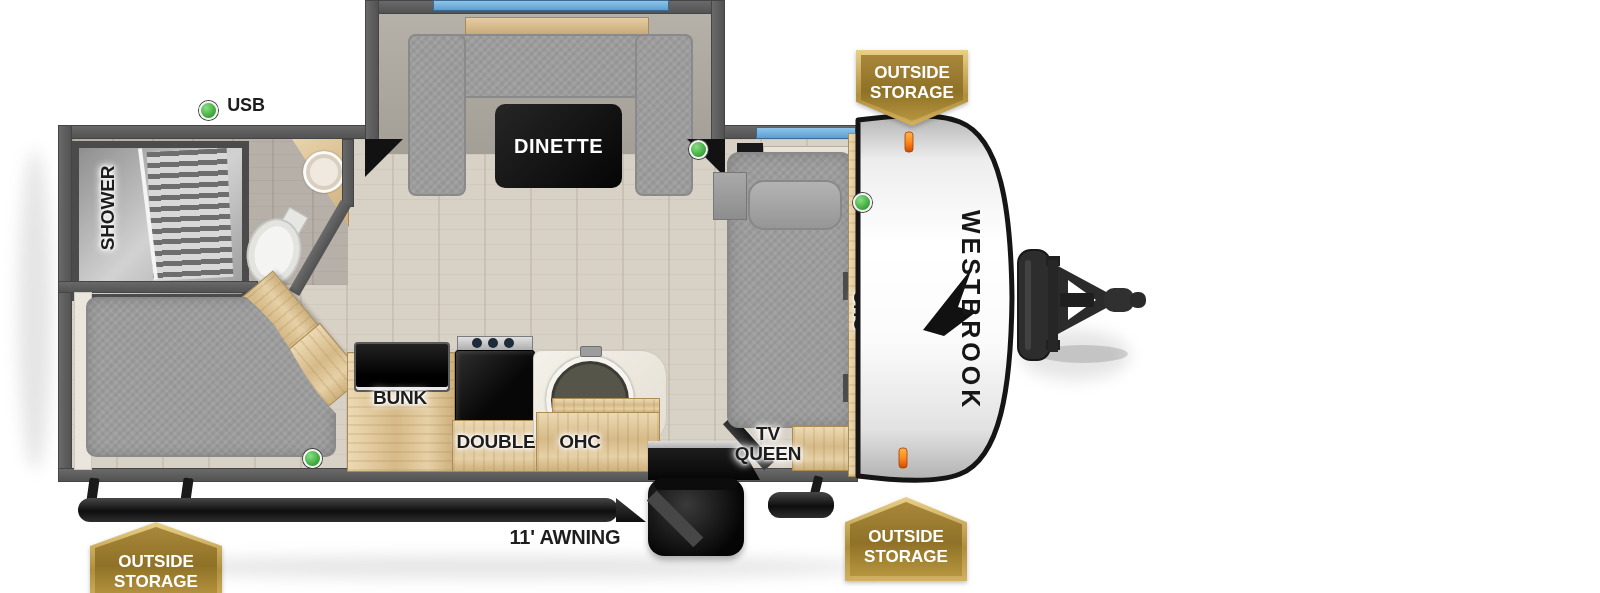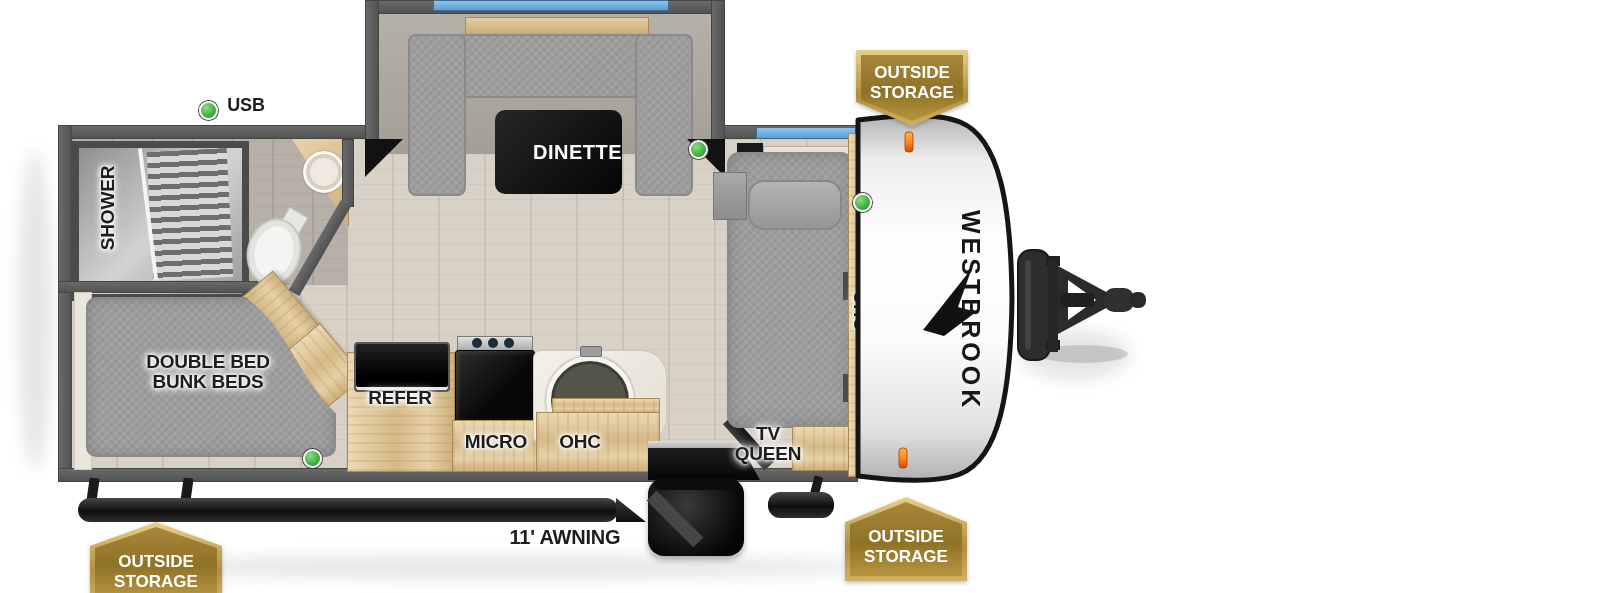--- a/index.html
+++ b/index.html
@@ -79,34 +79,30 @@
 
   <div class="wall" style="left:58px;top:281px;width:200px;height:12px;"></div>
   <div class="wallv" style="left:342px;top:139px;width:12px;height:68px;"></div>
   <div class="abs" style="left:314px;top:196px;width:12px;height:104px;background:linear-gradient(90deg,#6b6b6b,#515151);transform:rotate(30deg);"></div>
 
   <div class="wood abs" style="left:258px;top:276px;width:60px;height:122px;transform:rotate(-40deg);box-shadow:2px 2px 4px rgba(0,0,0,.25);"></div>
   <div class="woodh abs" style="left:300px;top:330px;width:46px;height:68px;transform:rotate(-40deg);"></div>
 
   <div class="abs" style="left:74px;top:292px;width:16px;height:176px;background:#eae5dd;border:1px solid #cfc8bc;"></div>
   <div class="fabric abs" style="left:86px;top:297px;width:250px;height:160px;border-radius:10px;box-shadow:inset 0 0 0 2px #8a8a8a, inset 0 0 14px rgba(0,0,0,.2);clip-path:polygon(0 0,64% 0,69% 7%,75% 17%,81% 31%,87% 47%,93% 61%,100% 73%,100% 100%,0 100%);"></div>
-  <div class="lbl" style="left:118px;top:352px;width:180px;">
-    <span>DOUBLE BED</span>
-    <span>BUNK BEDS</span>
-  </div>
 
   <div class="wood abs" style="left:347px;top:352px;width:106px;height:118px;"></div>
   <div class="abs" style="left:354px;top:342px;width:92px;height:46px;background:linear-gradient(180deg,#222,#000 70%);border:2px solid #5a5a5a;border-radius:4px;box-shadow:inset 0 -3px 0 #e8e8e8;"></div>
-  <div class="lbl" style="left:352px;top:388px;width:96px;">REFER</div>
+  <div class="lbl" style="left:352px;top:388px;width:96px;">BUNK</div>
 
   <div class="abs" style="left:457px;top:336px;width:74px;height:14px;background:linear-gradient(180deg,#e0e0e0,#a9a9a9);border:1px solid #7c7c7c;"></div>
   <div class="abs" style="left:472px;top:338px;width:10px;height:10px;border-radius:50%;background:#1e2b3a;box-shadow:16px 0 0 #1e2b3a,32px 0 0 #1e2b3a;"></div>
   <div class="abs" style="left:455px;top:350px;width:78px;height:72px;background:linear-gradient(135deg,#2e2e2e,#070707 60%);border:1px solid #000;border-radius:3px;box-shadow:inset 2px 2px 4px rgba(255,255,255,.12);"></div>
   <div class="woodh abs" style="left:452px;top:420px;width:88px;height:50px;"></div>
-  <div class="lbl" style="left:453px;top:432px;width:86px;">MICRO</div>
+  <div class="lbl" style="left:453px;top:432px;width:86px;">DOUBLE</div>
 
   <div class="counter abs" style="left:533px;top:350px;width:132px;height:92px;border-radius:8px 26px 26px 8px;"></div>
   <div class="abs" style="left:546px;top:356px;width:78px;height:78px;border-radius:50%;background:#55554a;border:5px solid #f6f4ef;box-shadow:inset 0 0 0 3px #3c3c34,0 0 3px rgba(0,0,0,.4);"></div>
   <div class="abs" style="left:580px;top:346px;width:20px;height:9px;background:#9d9d9d;border:1px solid #6f6f6f;border-radius:2px;"></div>
   <div class="woodh abs" style="left:552px;top:398px;width:106px;height:13px;"></div>
   <div class="woodh abs" style="left:536px;top:412px;width:122px;height:58px;"></div>
   <div class="lbl" style="left:542px;top:432px;width:76px;">OHC</div>
 
   <div class="abs" style="left:648px;top:441px;width:112px;height:8px;background:linear-gradient(180deg,#dcdcdc,#a8a8a8);"></div>
   <div class="abs" style="left:648px;top:448px;width:112px;height:32px;background:linear-gradient(180deg,#1d1d1d,#060606);clip-path:polygon(0 0,84% 0,100% 100%,0 100%);"></div>
@@ -126,21 +122,21 @@
   <div class="wall" style="left:365px;top:0;width:360px;height:14px;"></div>
   <div class="abs" style="left:433px;top:0;width:234px;height:9px;background:linear-gradient(180deg,#8ec4ea,#5d9fd2);border:1px solid #3c6a93;"></div>
   <div class="wallv" style="left:365px;top:0;width:14px;height:152px;"></div>
   <div class="wallv" style="left:711px;top:0;width:14px;height:152px;"></div>
   <div class="abs" style="left:379px;top:14px;width:332px;height:140px;background:linear-gradient(180deg,#b5b0a8,#a39e96);"></div>
   <div class="abs" style="left:465px;top:17px;width:182px;height:16px;background:linear-gradient(180deg,#e3cda4,#c9ab78);border:1px solid #a98a54;"></div>
 
   <div class="fabric abs" style="left:408px;top:34px;width:285px;height:64px;border-radius:8px;box-shadow:inset 0 0 0 2px #8a8a8a;"></div>
   <div class="fabric abs" style="left:408px;top:34px;width:58px;height:162px;border-radius:8px;box-shadow:inset 0 0 0 2px #8a8a8a;"></div>
   <div class="fabric abs" style="left:635px;top:34px;width:58px;height:162px;border-radius:8px;box-shadow:inset 0 0 0 2px #8a8a8a;"></div>
-  <div class="abs" style="left:495px;top:110px;width:127px;height:84px;background:linear-gradient(135deg,#262626,#050505);border-radius:10px;display:flex;align-items:center;justify-content:flex-end;color:#fff;font-weight:bold;font-size:20px;letter-spacing:0.5px;">
+  <div class="abs" style="left:495px;top:104px;width:127px;height:84px;background:linear-gradient(135deg,#262626,#050505);border-radius:10px;display:flex;align-items:center;justify-content:center;color:#fff;font-weight:bold;font-size:20px;letter-spacing:0.5px;">
     <span>DINETTE</span>
   </div>
 
   <div class="abs" style="left:365px;top:139px;width:38px;height:38px;background:#121212;clip-path:polygon(0 0,100% 0,0 100%);"></div>
   <div class="abs" style="left:687px;top:139px;width:38px;height:38px;background:#121212;clip-path:polygon(0 0,100% 0,100% 100%);"></div>
   <div class="abs" style="left:713px;top:172px;width:32px;height:46px;background:linear-gradient(180deg,#a9a9a9,#8d8d8d);border:1px solid #777;"></div>
 
   <div class="wood abs" style="left:848px;top:133px;width:24px;height:342px;"></div>
   <div class="lbl rot-ccw" style="left:836px;top:302px;width:50px;font-size:18px;">OHC</div>
 

